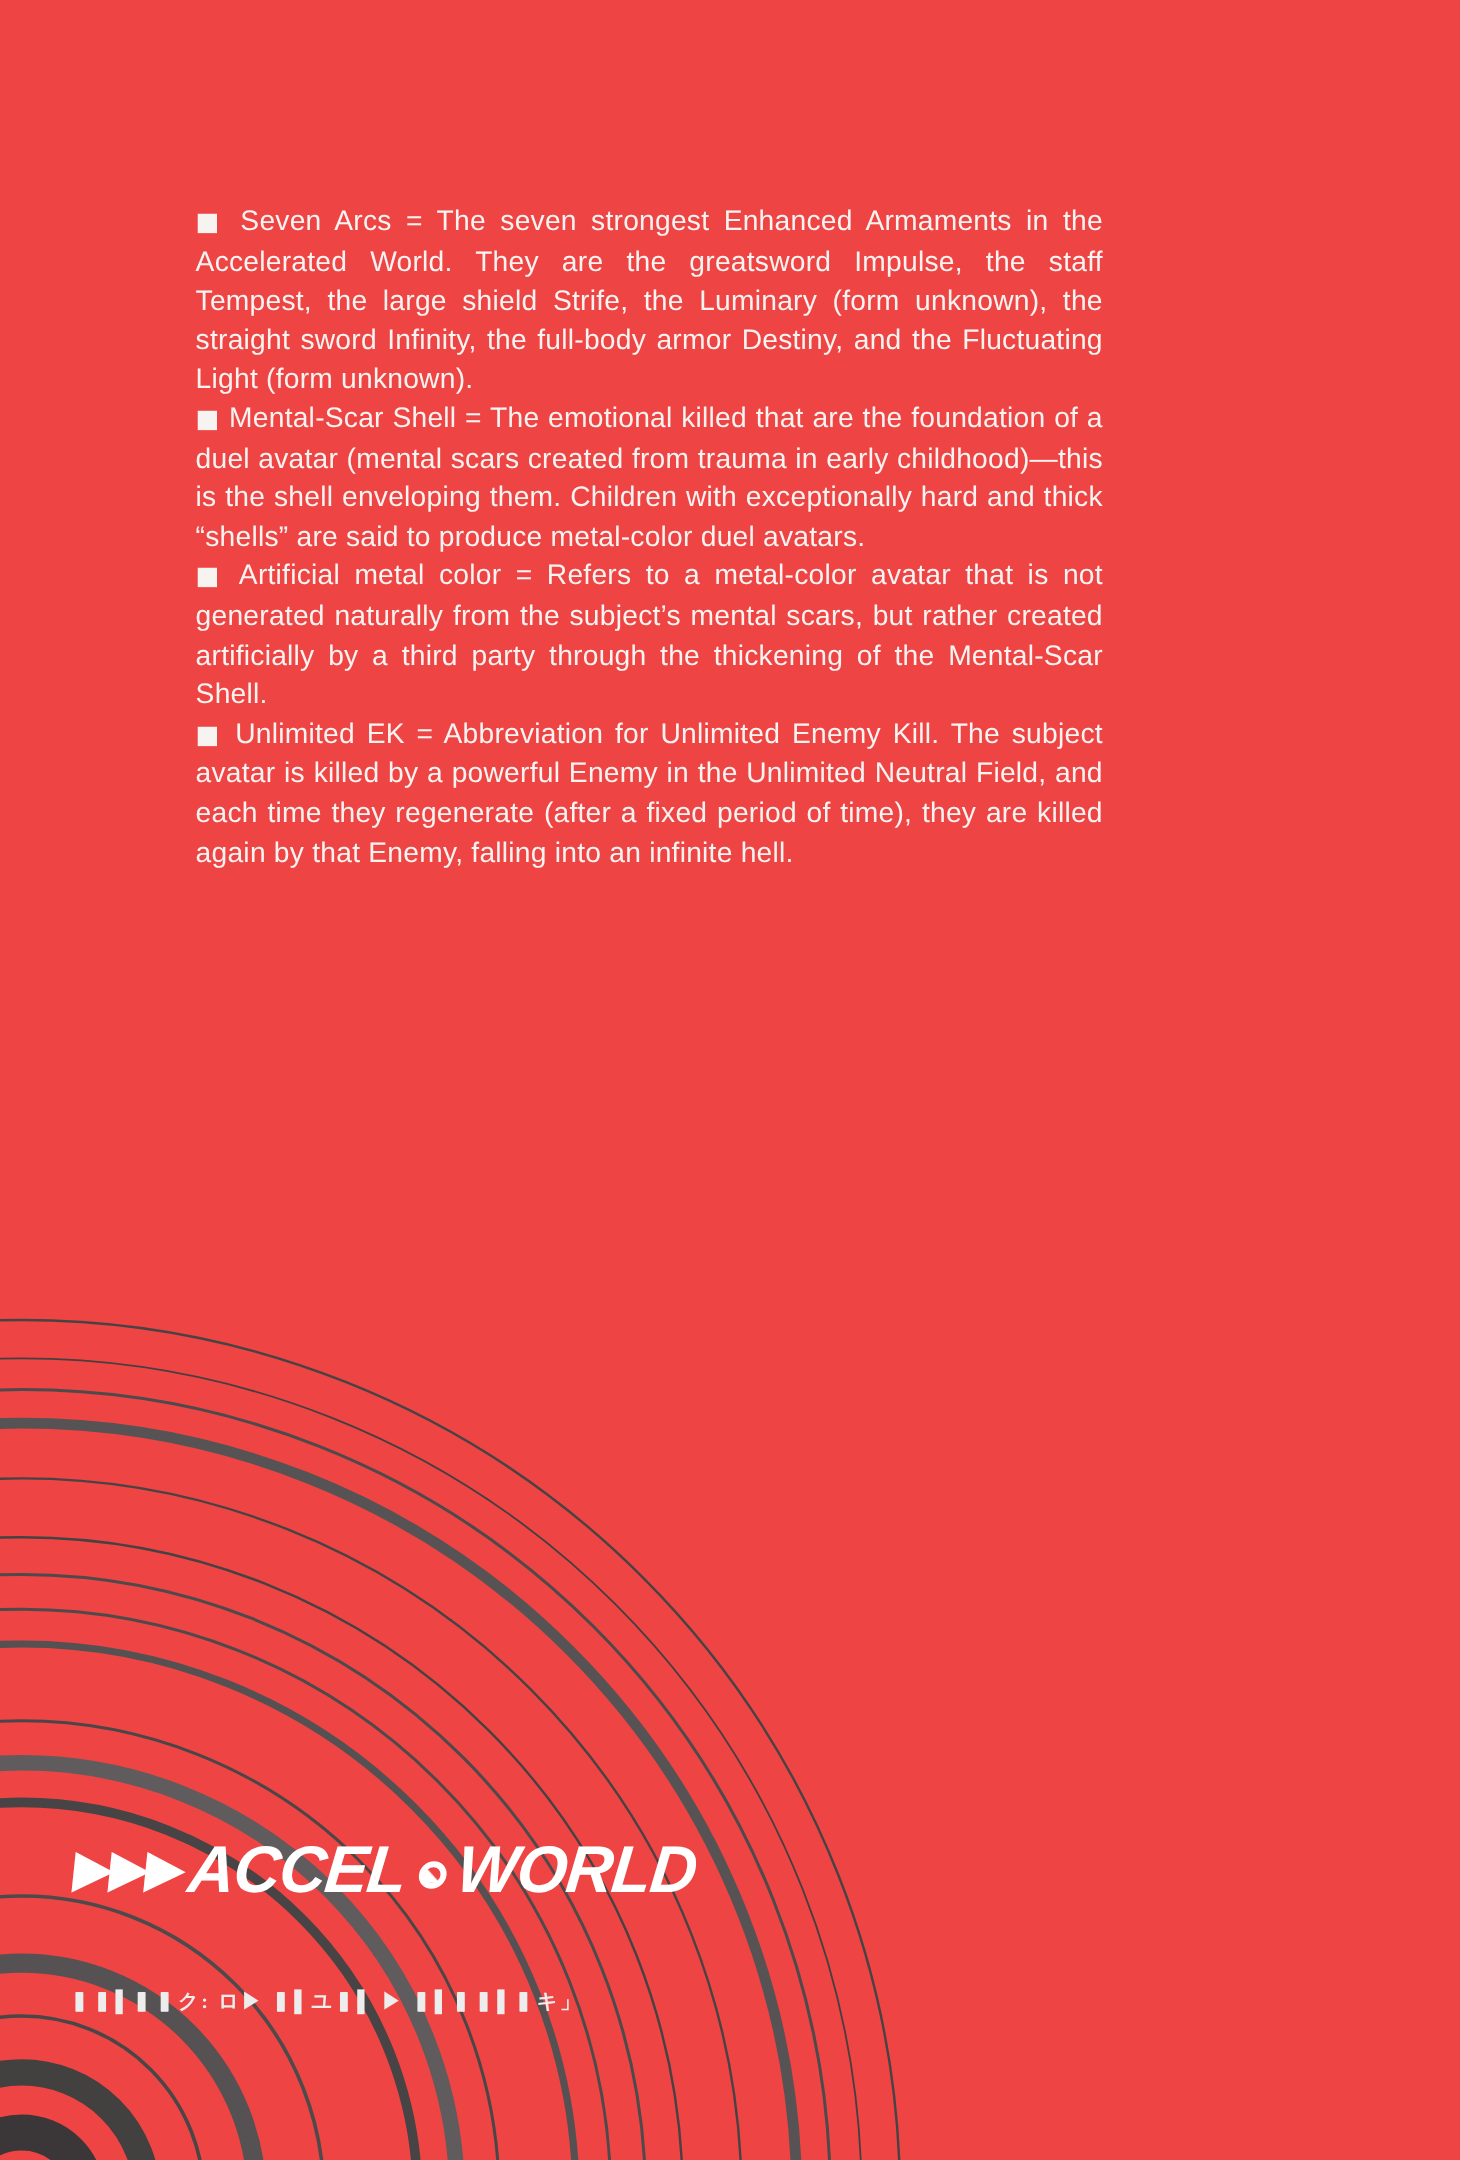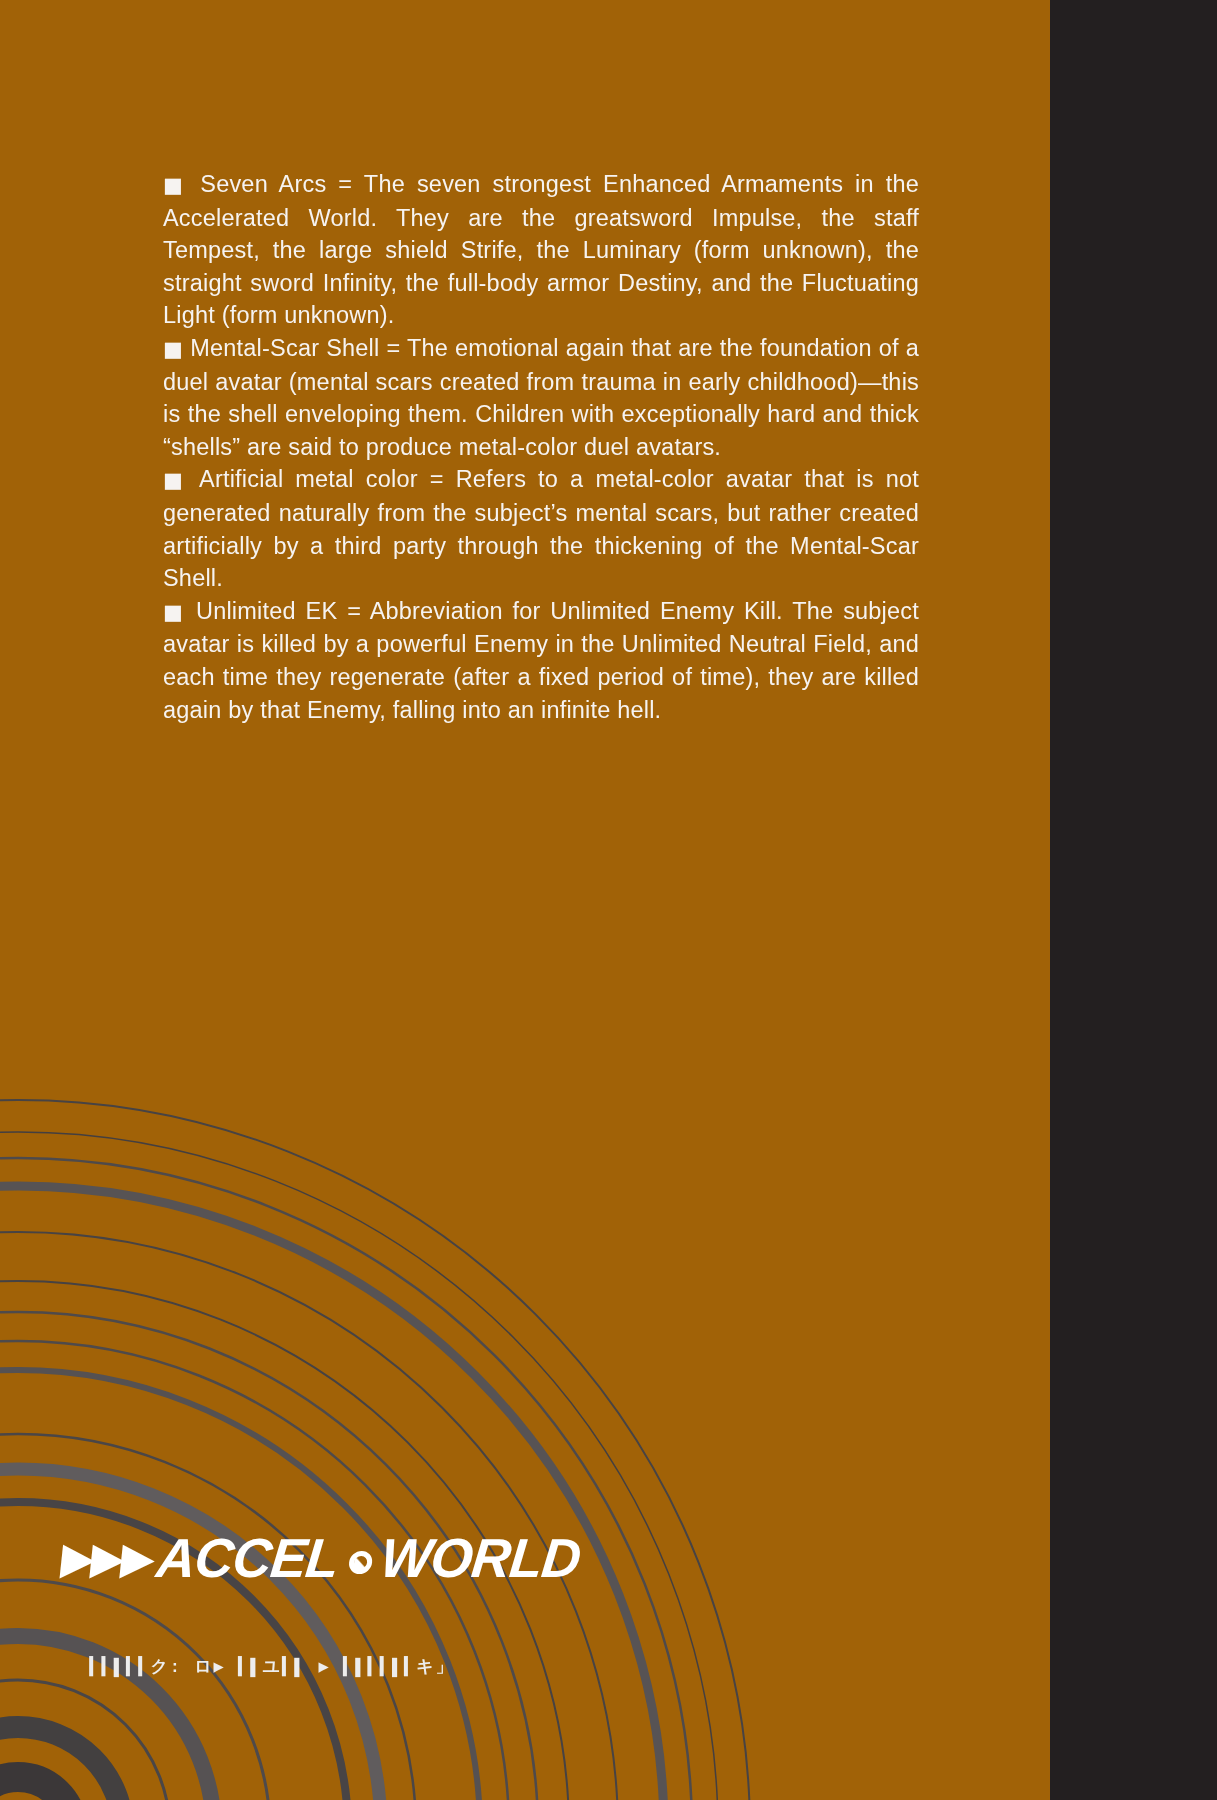--- a/index.html
+++ b/index.html
@@ -2,23 +2,23 @@
 <html><head>
 <meta charset="utf-8">
 <style>
   html, body {
     margin: 0;
     padding: 0;
     background: #231f20;
   }
   .page {
     position: relative;
-    width: 1050px;
+    width: 1217px;
     height: 1800px;
-    background: #a16207;
+    background: #ef4444;
     overflow: hidden;
     font-family: "Liberation Sans", sans-serif;
   }
   
   .rings {
     position: absolute;
     left: 0;
     top: 0;
     width: 1217px;
     height: 1800px;
@@ -85,21 +85,21 @@
     display: inline-block;
   }
   
   .glyphs {
     position: absolute;
     left: 52px;
     top: 1648px;
     width: 440px;
     z-index: 2;
     text-align: center;
-    font-family: Liberation Mono, monospace;
+    font-family: Liberation Serif, serif;
     font-size: 17px;
     font-weight: bold;
     letter-spacing: 2px;
     color: #ededed;
   }
   .glyph-line {
     height: 40px;
     line-height: 40px;
     white-space: nowrap;
   }
@@ -126,21 +126,21 @@
       <circle cx="18" cy="1832" r="600" stroke="#474344" stroke-width="2"></circle>
       <circle cx="18" cy="1832" r="646" stroke="#575354" stroke-width="9"></circle>
       <circle cx="18" cy="1832" r="674" stroke="#4e4a4b" stroke-width="2.5"></circle>
       <circle cx="18" cy="1832" r="700" stroke="#443f40" stroke-width="1.5"></circle>
       <circle cx="18" cy="1832" r="732" stroke="#474344" stroke-width="2"></circle>
     </g>
   </svg>
 
   <div class="glossary">
     <p><span class="bullet">■</span><span> Seven Arcs = The seven strongest Enhanced Armaments in the Accelerated World. They are the greatsword Impulse, the staff Tempest, the large shield Strife, the Luminary (form unknown), the straight sword Infinity, the full-body armor Destiny, and the Fluctuating Light (form unknown).</span></p>
-    <p><span class="bullet">■</span><span> Mental-Scar Shell = The emotional again that are the foundation of a duel avatar (mental scars created from trauma in early childhood)—this is the shell enveloping them. Children with exceptionally hard and thick “shells” are said to produce metal-color duel avatars.</span></p>
+    <p><span class="bullet">■</span><span> Mental-Scar Shell = The emotional killed that are the foundation of a duel avatar (mental scars created from trauma in early childhood)—this is the shell enveloping them. Children with exceptionally hard and thick “shells” are said to produce metal-color duel avatars.</span></p>
     <p><span class="bullet">■</span><span> Artificial metal color = Refers to a metal-color avatar that is not generated naturally from the subject’s mental scars, but rather created artificially by a third party through the thickening of the Mental-Scar Shell.</span></p>
     <p><span class="bullet">■</span><span> Unlimited EK = Abbreviation for Unlimited Enemy Kill. The subject avatar is killed by a powerful Enemy in the Unlimited Neutral Field, and each time they regenerate (after a fixed period of time), they are killed again by that Enemy, falling into an infinite hell.</span></p>
   </div>
 
   <div class="logo">
     <span class="tri">▶</span>
     <span class="tri">▶</span>
     <span class="tri">▶</span>
     <span class="accel">ACCEL</span>
     <span class="logo-dot"></span>

